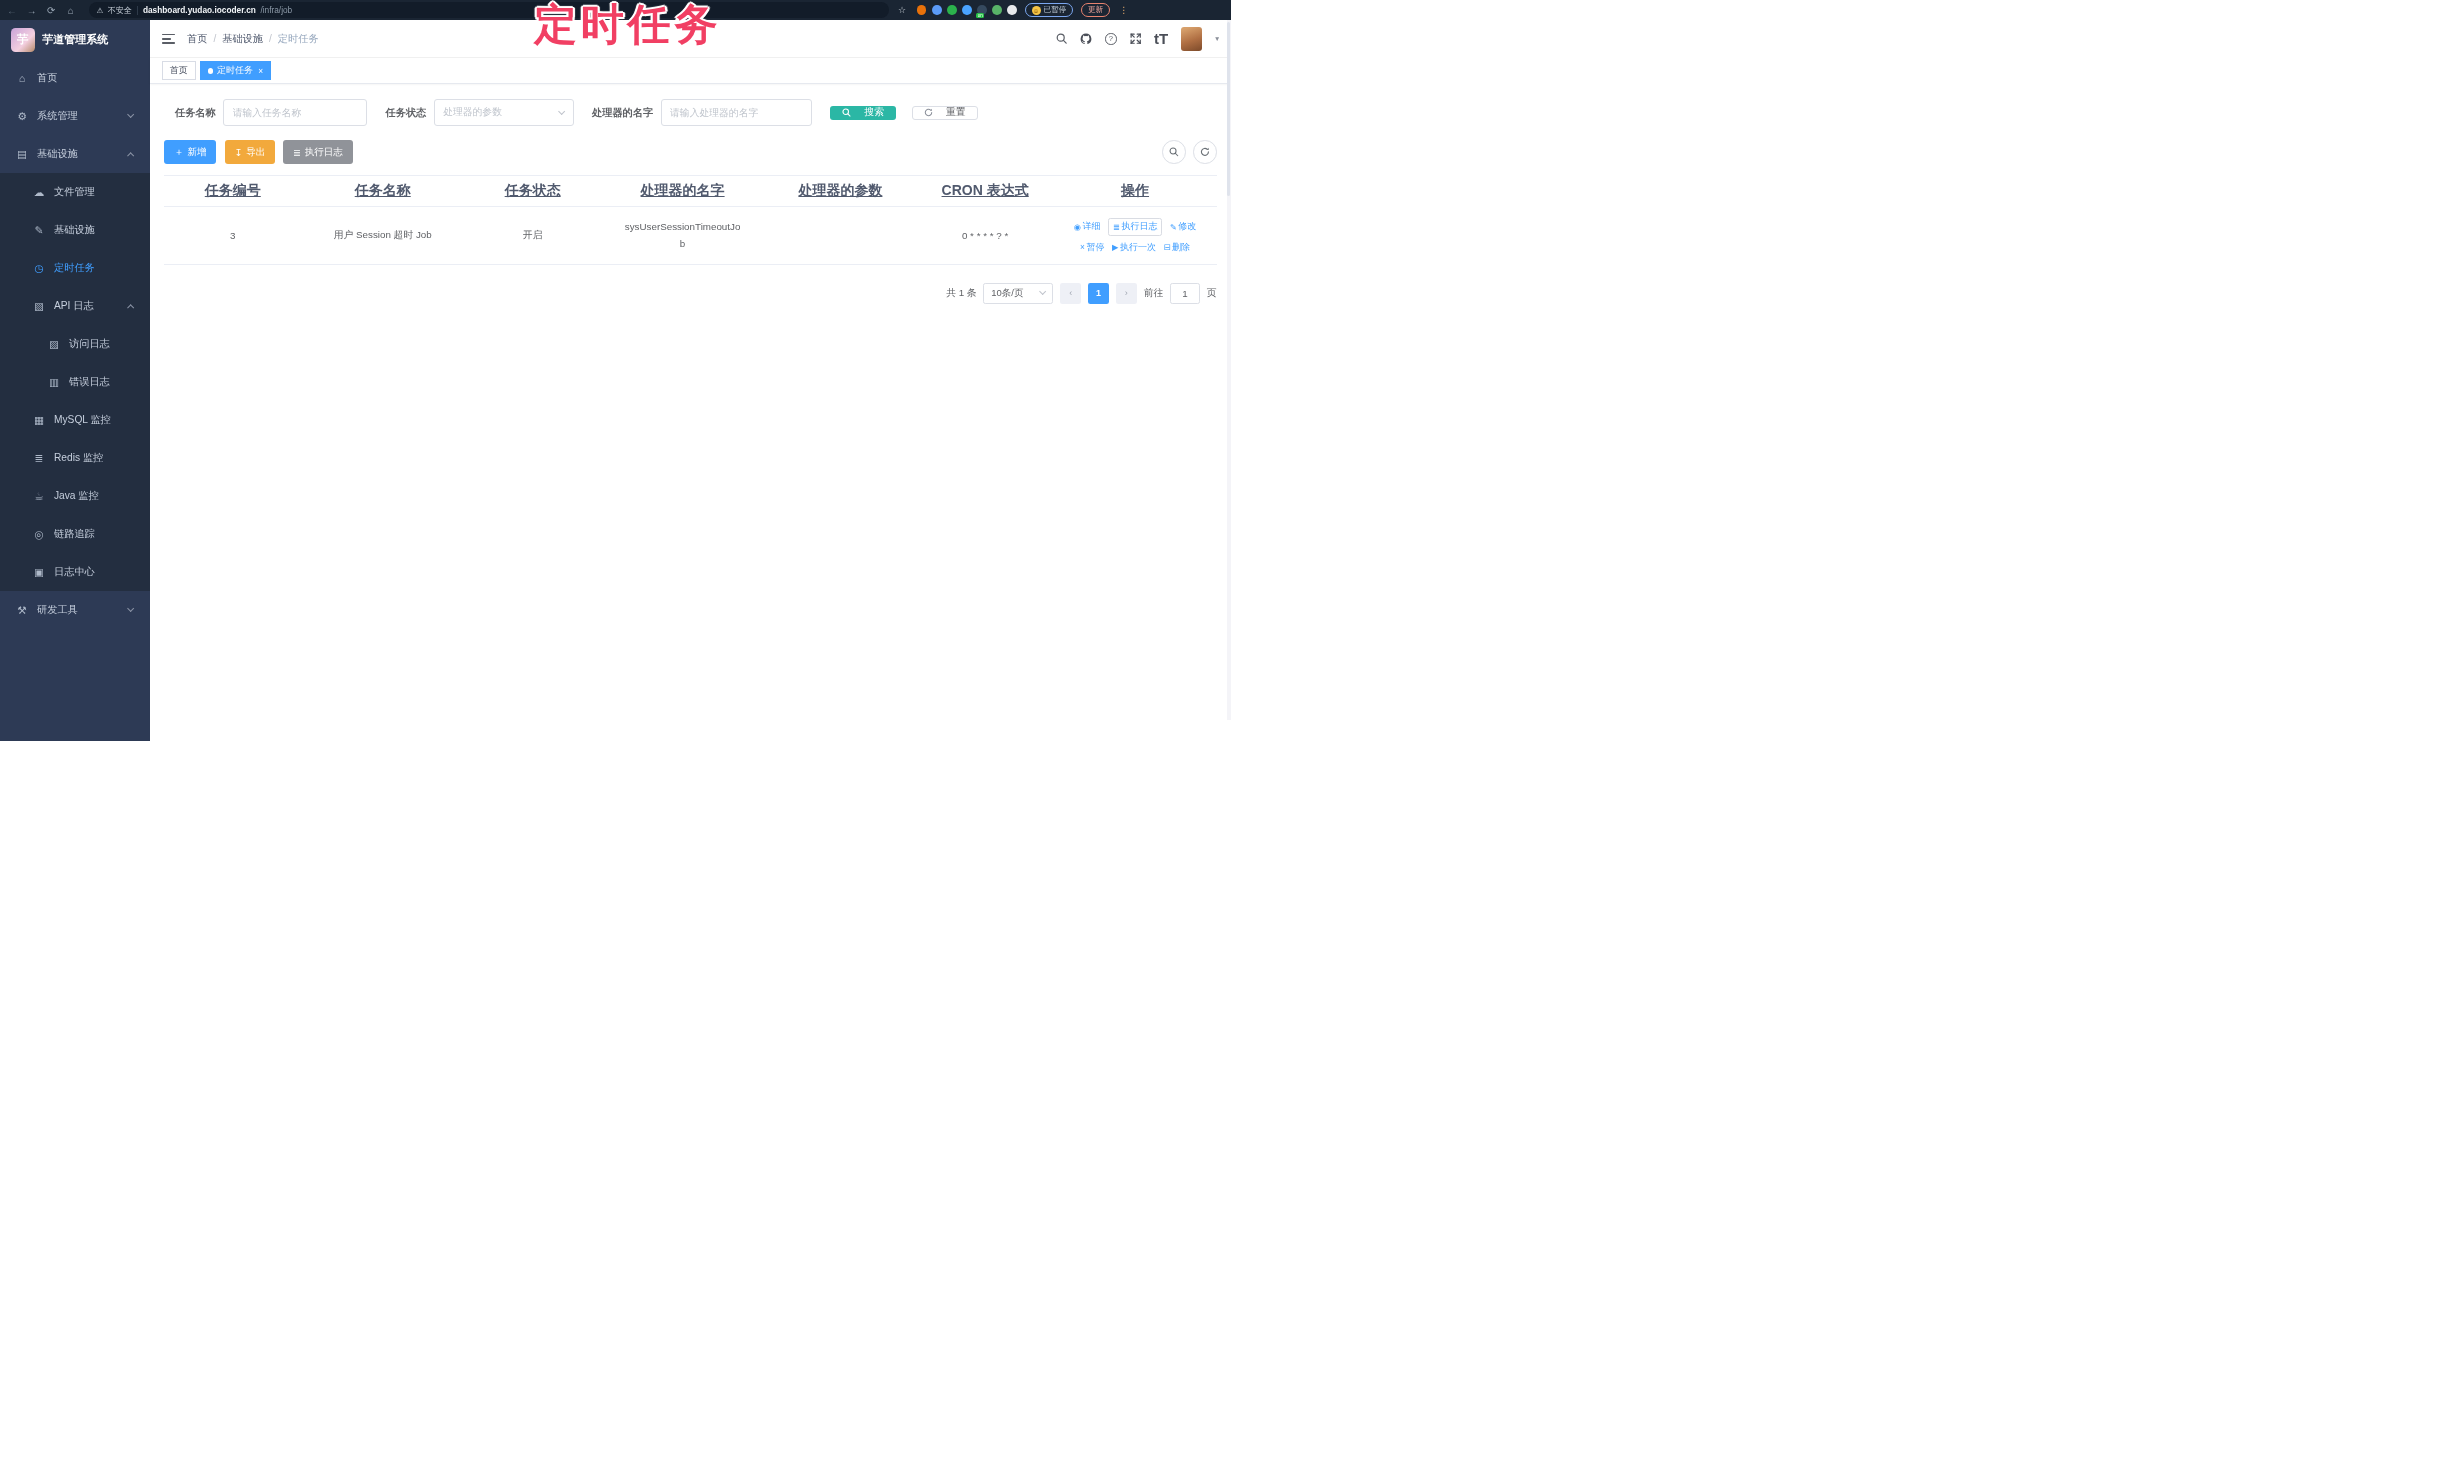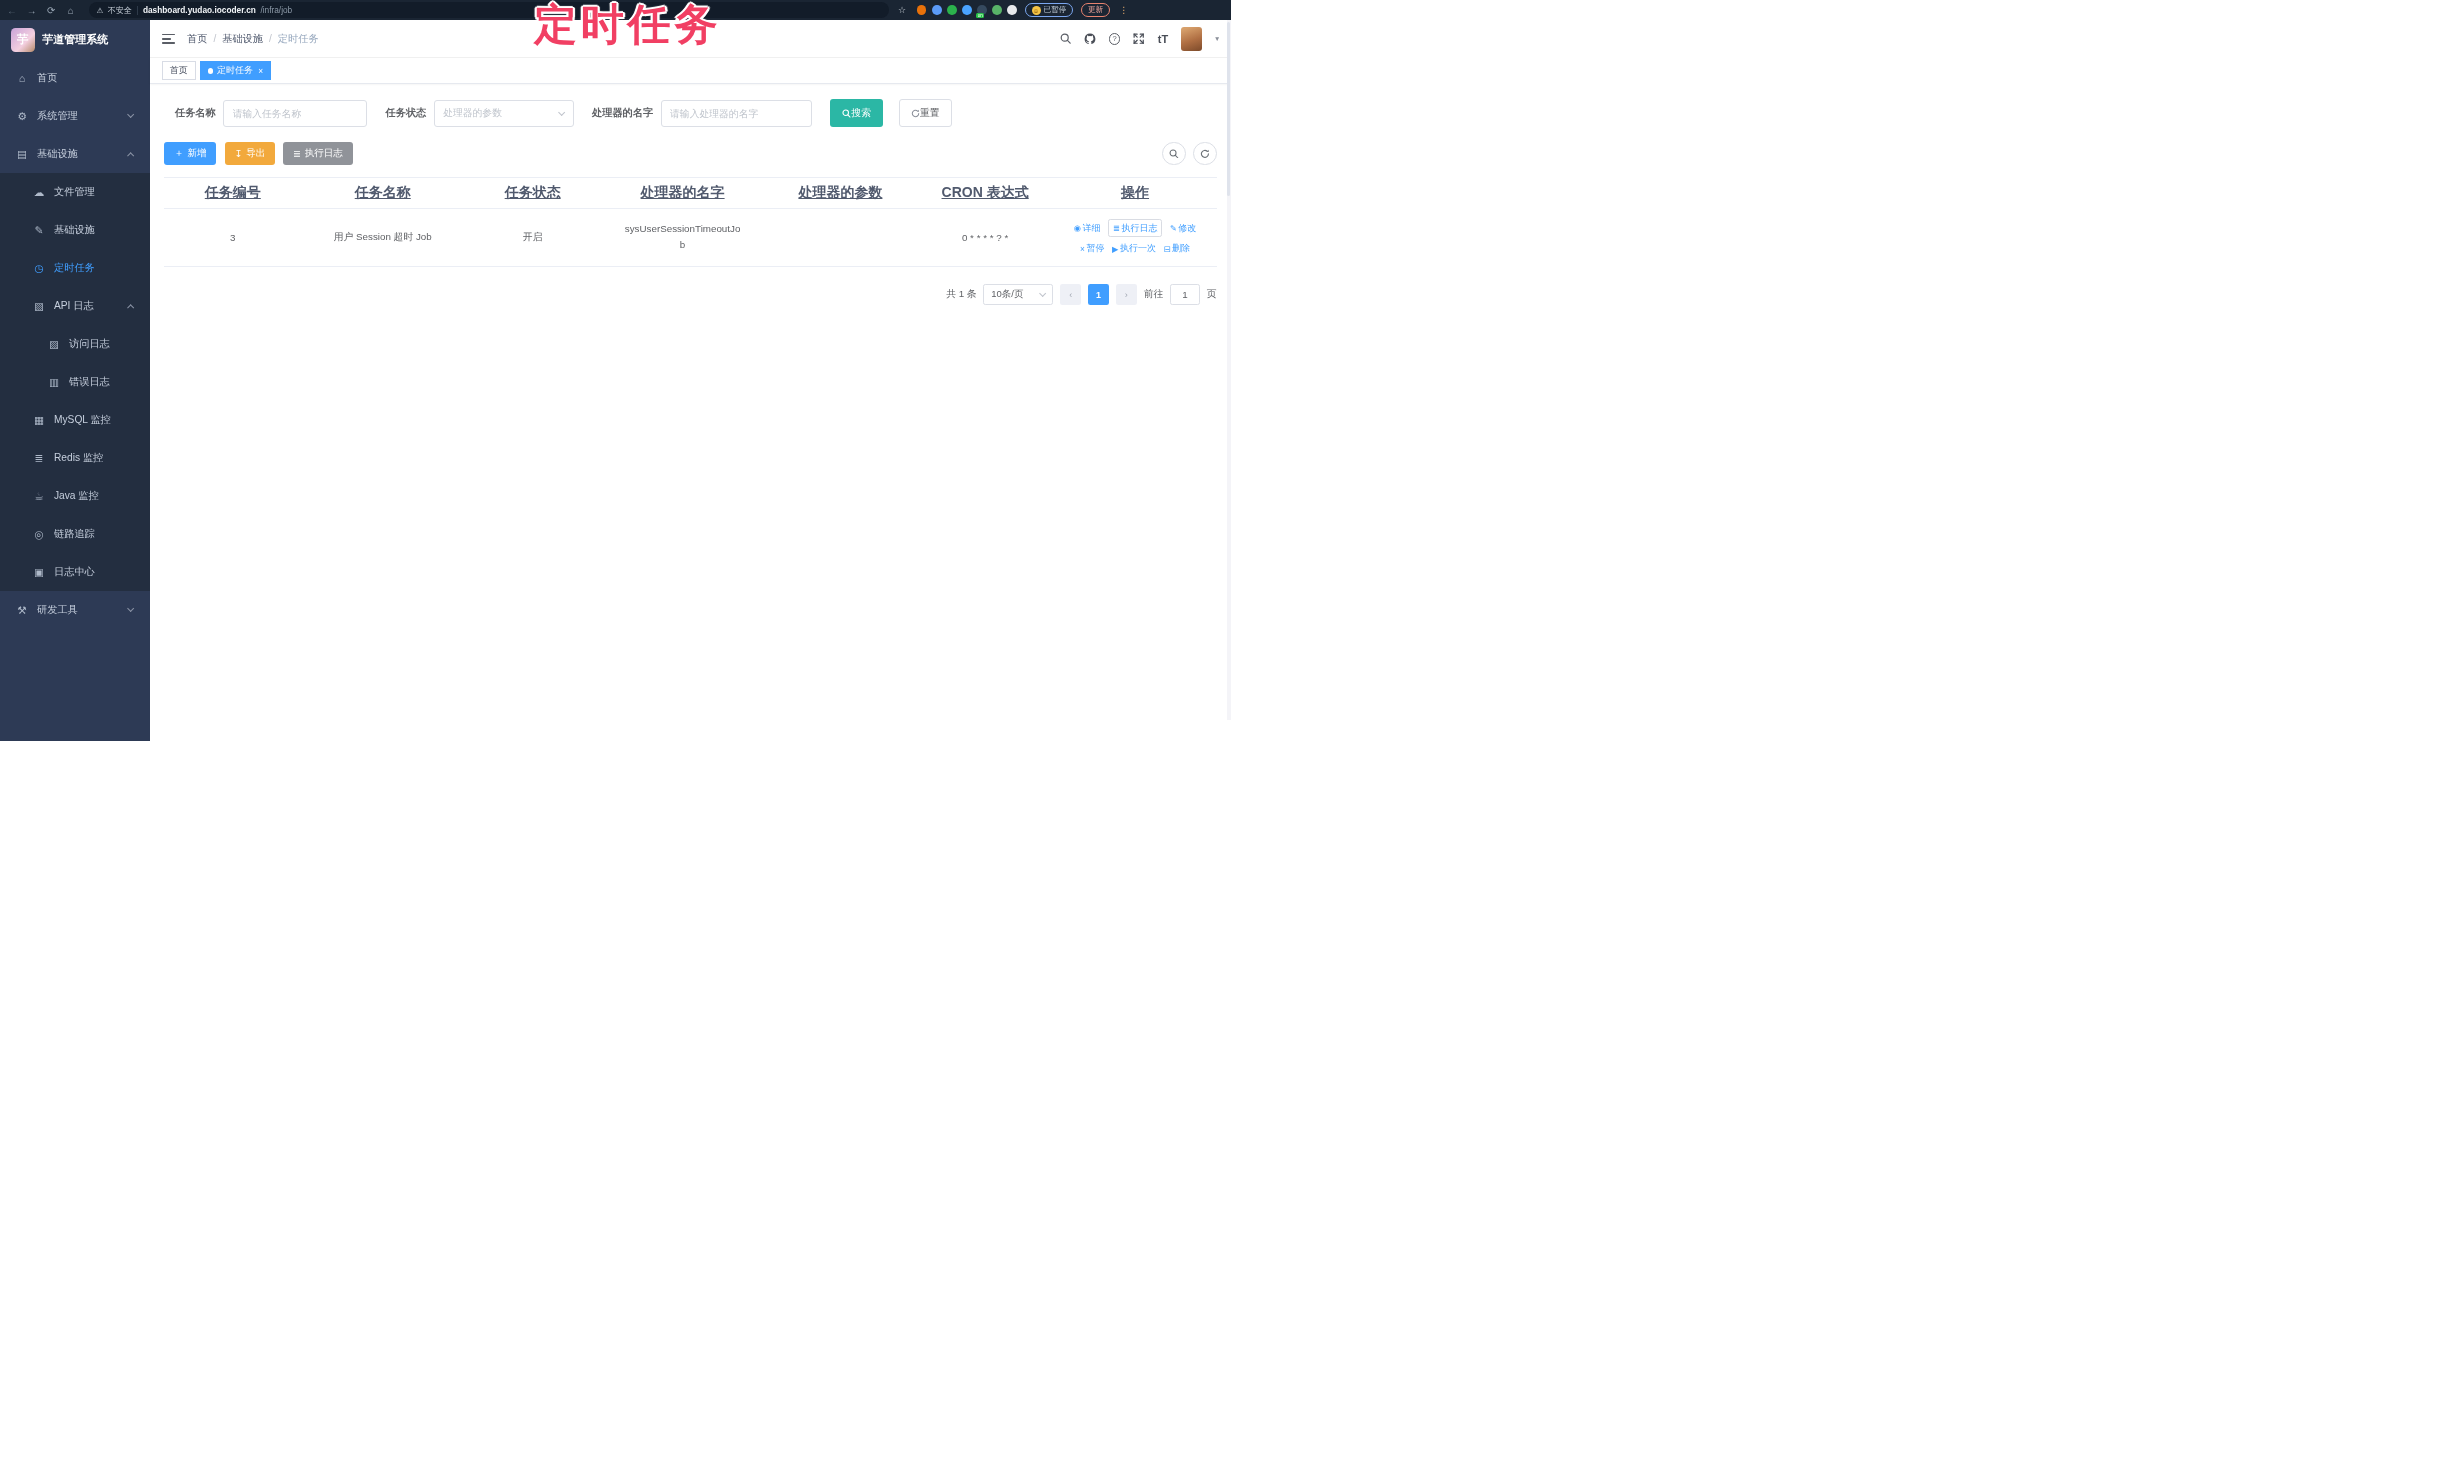--- a/index.html
+++ b/index.html
@@ -47,42 +47,42 @@
   .navbar { height:38px; display:flex; align-items:center; padding:0 12px; border-bottom:0.8px solid #f0f0f0; }
   .hamburger { width:13px; height:9.8px; display:flex; flex-direction:column; justify-content:space-between; margin-right:12px; cursor:pointer; }
   .hamburger i { height:1.5px; background:#5a5e66; border-radius:0.8px; }
   .hamburger i:nth-child(1){ width:13px; } .hamburger i:nth-child(2){ width:9px; } .hamburger i:nth-child(3){ width:13px; }
   .crumbs { display:flex; align-items:center; gap:6px; font-size:10.2px; color:#515a6e; }
   .crumbs .bsep { color:#c0c4cc; }
   .crumbs .last { color:#97a8be; }
   .nav-right { margin-left:auto; display:flex; align-items:center; gap:13px; color:#5a5e66; }
   .nav-right svg { display:block; }
   .qmark { width:11.4px; height:11.4px; border:1.1px solid #5a5e66; border-radius:50%; font-size:7.6px; line-height:9.8px; text-align:center; color:#5a5e66; }
-  .fonticon { font-size:11px; font-weight:bold; color:#4a4e57; }
+  .fonticon { font-size:15px; font-weight:bold; color:#4a4e57; }
   .avatar { width:21px; height:24px; border-radius:3px; background:linear-gradient(160deg,#d7a06b 10%,#b06f43 55%,#7c4a2a); }
   .caret { color:#8a8f99; font-size:7.6px; }
 
   .tagsbar { height:26px; display:flex; align-items:center; gap:4.5px; padding:0 12px; border-bottom:0.8px solid #e6e9ef; box-shadow:0 0.8px 2.3px rgba(0,0,0,.06); }
   .tag { height:19px; display:flex; align-items:center; gap:3.8px; padding:0 6.8px; border:0.8px solid #d8dce5; background:#fff; color:#495060; font-size:9px; cursor:pointer; }
   .tag.active { background:#409eff; border-color:#409eff; color:#fff; }
   .tag .dot { width:5.3px; height:5.3px; border-radius:50%; background:#fff; }
   .tag .close { font-size:8.3px; margin-left:1.5px; }
 
   .content { flex:1; padding:15px 14.4px 0 14.4px; position:relative; }
 
   
   .filters { display:flex; align-items:center; gap:7.6px; font-size:10.2px; color:#606266; }
   .filters .flabel { font-weight:bold; margin-left:10.6px; white-space:nowrap; }
   .filters .flabel:first-child { margin-left:10.6px; }
   .tbox { height:26.5px; border:0.8px solid #dcdfe6; border-radius:3px; background:#fff; display:flex; align-items:center; padding:0 8.3px; color:#bfc4cc; font-size:9.8px; }
   .tbox input { border:none; outline:none; width:100%; font-size:9.8px; color:#606266; font-family:Liberation Sans, sans-serif; }
   .tbox input::placeholder { color:#bfc4cc; }
   .w190 { width:144px; } .w185 { width:140px; justify-content:space-between; } .w200 { width:151px; }
   .selchev { width:5.3px; height:5.3px; border-right:1.1px solid #c0c4cc; border-bottom:1.1px solid #c0c4cc; transform:rotate(45deg); margin-top:-2.3px; }
-  .btn { height:28px; border-radius:3px; display:inline-flex; align-items:center; gap:0; padding:0 11.4px; font-size:9.8px; cursor:pointer; border:0.8px solid transparent; white-space:nowrap; }
+  .btn { height:14px; border-radius:3px; display:inline-flex; align-items:center; gap:13px; padding:0 11.4px; font-size:9.8px; cursor:pointer; border:0.8px solid transparent; white-space:nowrap; }
   .btn-search { background:#2bb7a5; color:#fff; margin-left:10.6px; }
   .btn-reset { background:#fff; color:#606266; border-color:#dcdfe6; margin-left:7.6px; }
 
   
   .toolbar { display:flex; align-items:center; margin-top:14.4px; }
   .btn-sm { height:23.5px; border-radius:3px; display:inline-flex; align-items:center; gap:3.8px; padding:0 9.8px; font-size:9.5px; color:#fff; cursor:pointer; margin-right:8.3px; }
   .btn-add { background:#409eff; }
   .btn-export { background:#f2a93c; }
   .btn-exec { background:#909399; }
   .circ { width:23.5px; height:23.5px; border-radius:50%; border:0.8px solid #dcdfe6; background:#fff; display:flex; align-items:center; justify-content:center; margin-left:7.6px; cursor:pointer; }

